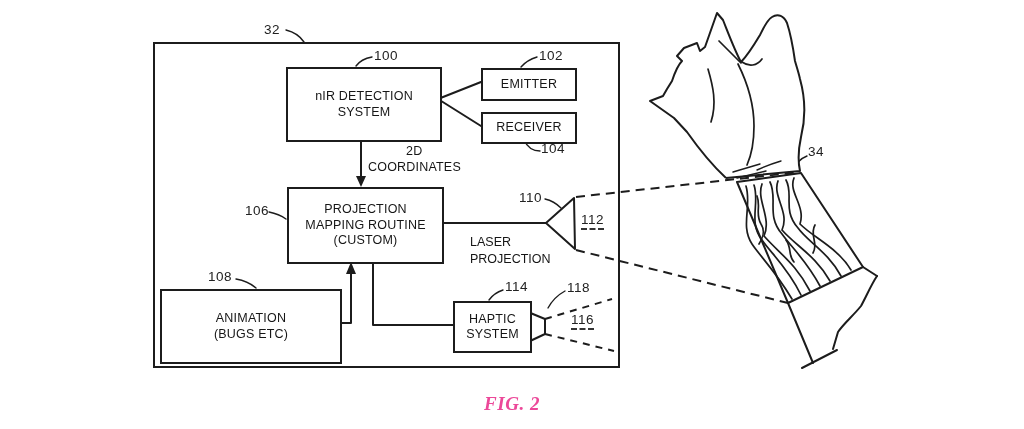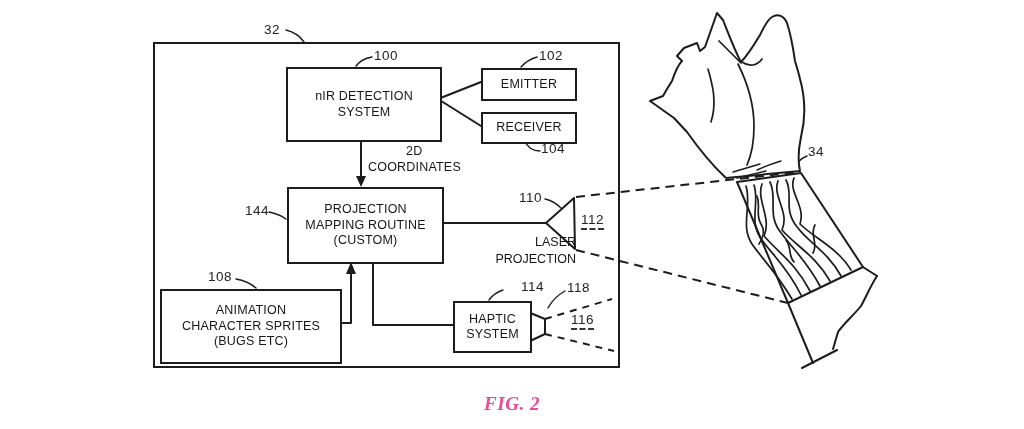--- a/index.html
+++ b/index.html
@@ -26,21 +26,21 @@
     position:absolute; border:2px solid var(--line); background:#fff;
     display:flex; flex-direction:column; align-items:center; justify-content:center;
     text-align:center; font-size:12.5px; line-height:1.24; letter-spacing:.2px;
   }
   .ref {
     position:absolute; font-size:13.5px; letter-spacing:.5px; color:#222;
     white-space:nowrap;
   }
   .ref.u { border-bottom:2px dashed #333; padding-bottom:1px; }
   .note { position:absolute; font-size:12.5px; letter-spacing:.2px; white-space:nowrap; }
-  .note-center { position:absolute; font-size:12.5px; text-align:right; line-height:1.35; }
+  .note-center { position:absolute; font-size:12.5px; text-align:left; line-height:1.35; }
   .caption {
     position:absolute; left:452px; top:393px; width:120px; text-align:center;
     font-family:"Liberation Serif", serif; font-style:italic; font-weight:bold;
     font-size:19px; letter-spacing:.5px; color:#ec4899;
   }
 </style>
 </head>
 <body>
 
 <div id="canvas">
@@ -151,38 +151,37 @@
   </div>
 
   <div class="box" style="left:287px; top:187px; width:153px; height:73px;">
     <div>PROJECTION</div>
     <div>MAPPING ROUTINE</div>
     <div>(CUSTOM)</div>
   </div>
 
   <div class="box" style="left:160px; top:289px; width:178px; height:71px;">
     <div>ANIMATION</div>
-    <div>CHARACTER SPRITES</div>
     <div>(BUGS ETC)</div>
   </div>
 
   <div class="box" style="left:453px; top:301px; width:75px; height:48px;">
     <div>HAPTIC</div>
     <div>SYSTEM</div>
   </div>
 
   <div class="ref" style="left:264px; top:22px;">32</div>
   <div class="ref" style="left:374px; top:48px;">100</div>
   <div class="ref" style="left:539px; top:48px;">102</div>
   <div class="ref" style="left:541px; top:141px;">104</div>
-  <div class="ref" style="left:245px; top:203px;">144</div>
+  <div class="ref" style="left:245px; top:203px;">106</div>
   <div class="ref" style="left:208px; top:269px;">108</div>
   <div class="ref" style="left:519px; top:190px;">110</div>
   <div class="ref u" style="left:581px; top:212px;">112</div>
-  <div class="ref" style="left:505px; top:279px;margin-left:16px;">114</div>
+  <div class="ref" style="left:505px; top:279px;">114</div>
   <div class="ref" style="left:567px; top:280px;">118</div>
   <div class="ref u" style="left:571px; top:312px;">116</div>
   <div class="ref" style="left:808px; top:144px;">34</div>
 
   <div class="note" style="left:406px; top:144px;">2D</div>
   <div class="note" style="left:368px; top:160px;">COORDINATES</div>
 
   <div class="note-center" style="left:470px; top:234px; width:106px;">
     <div>LASER</div>
     <div>PROJECTION</div>

